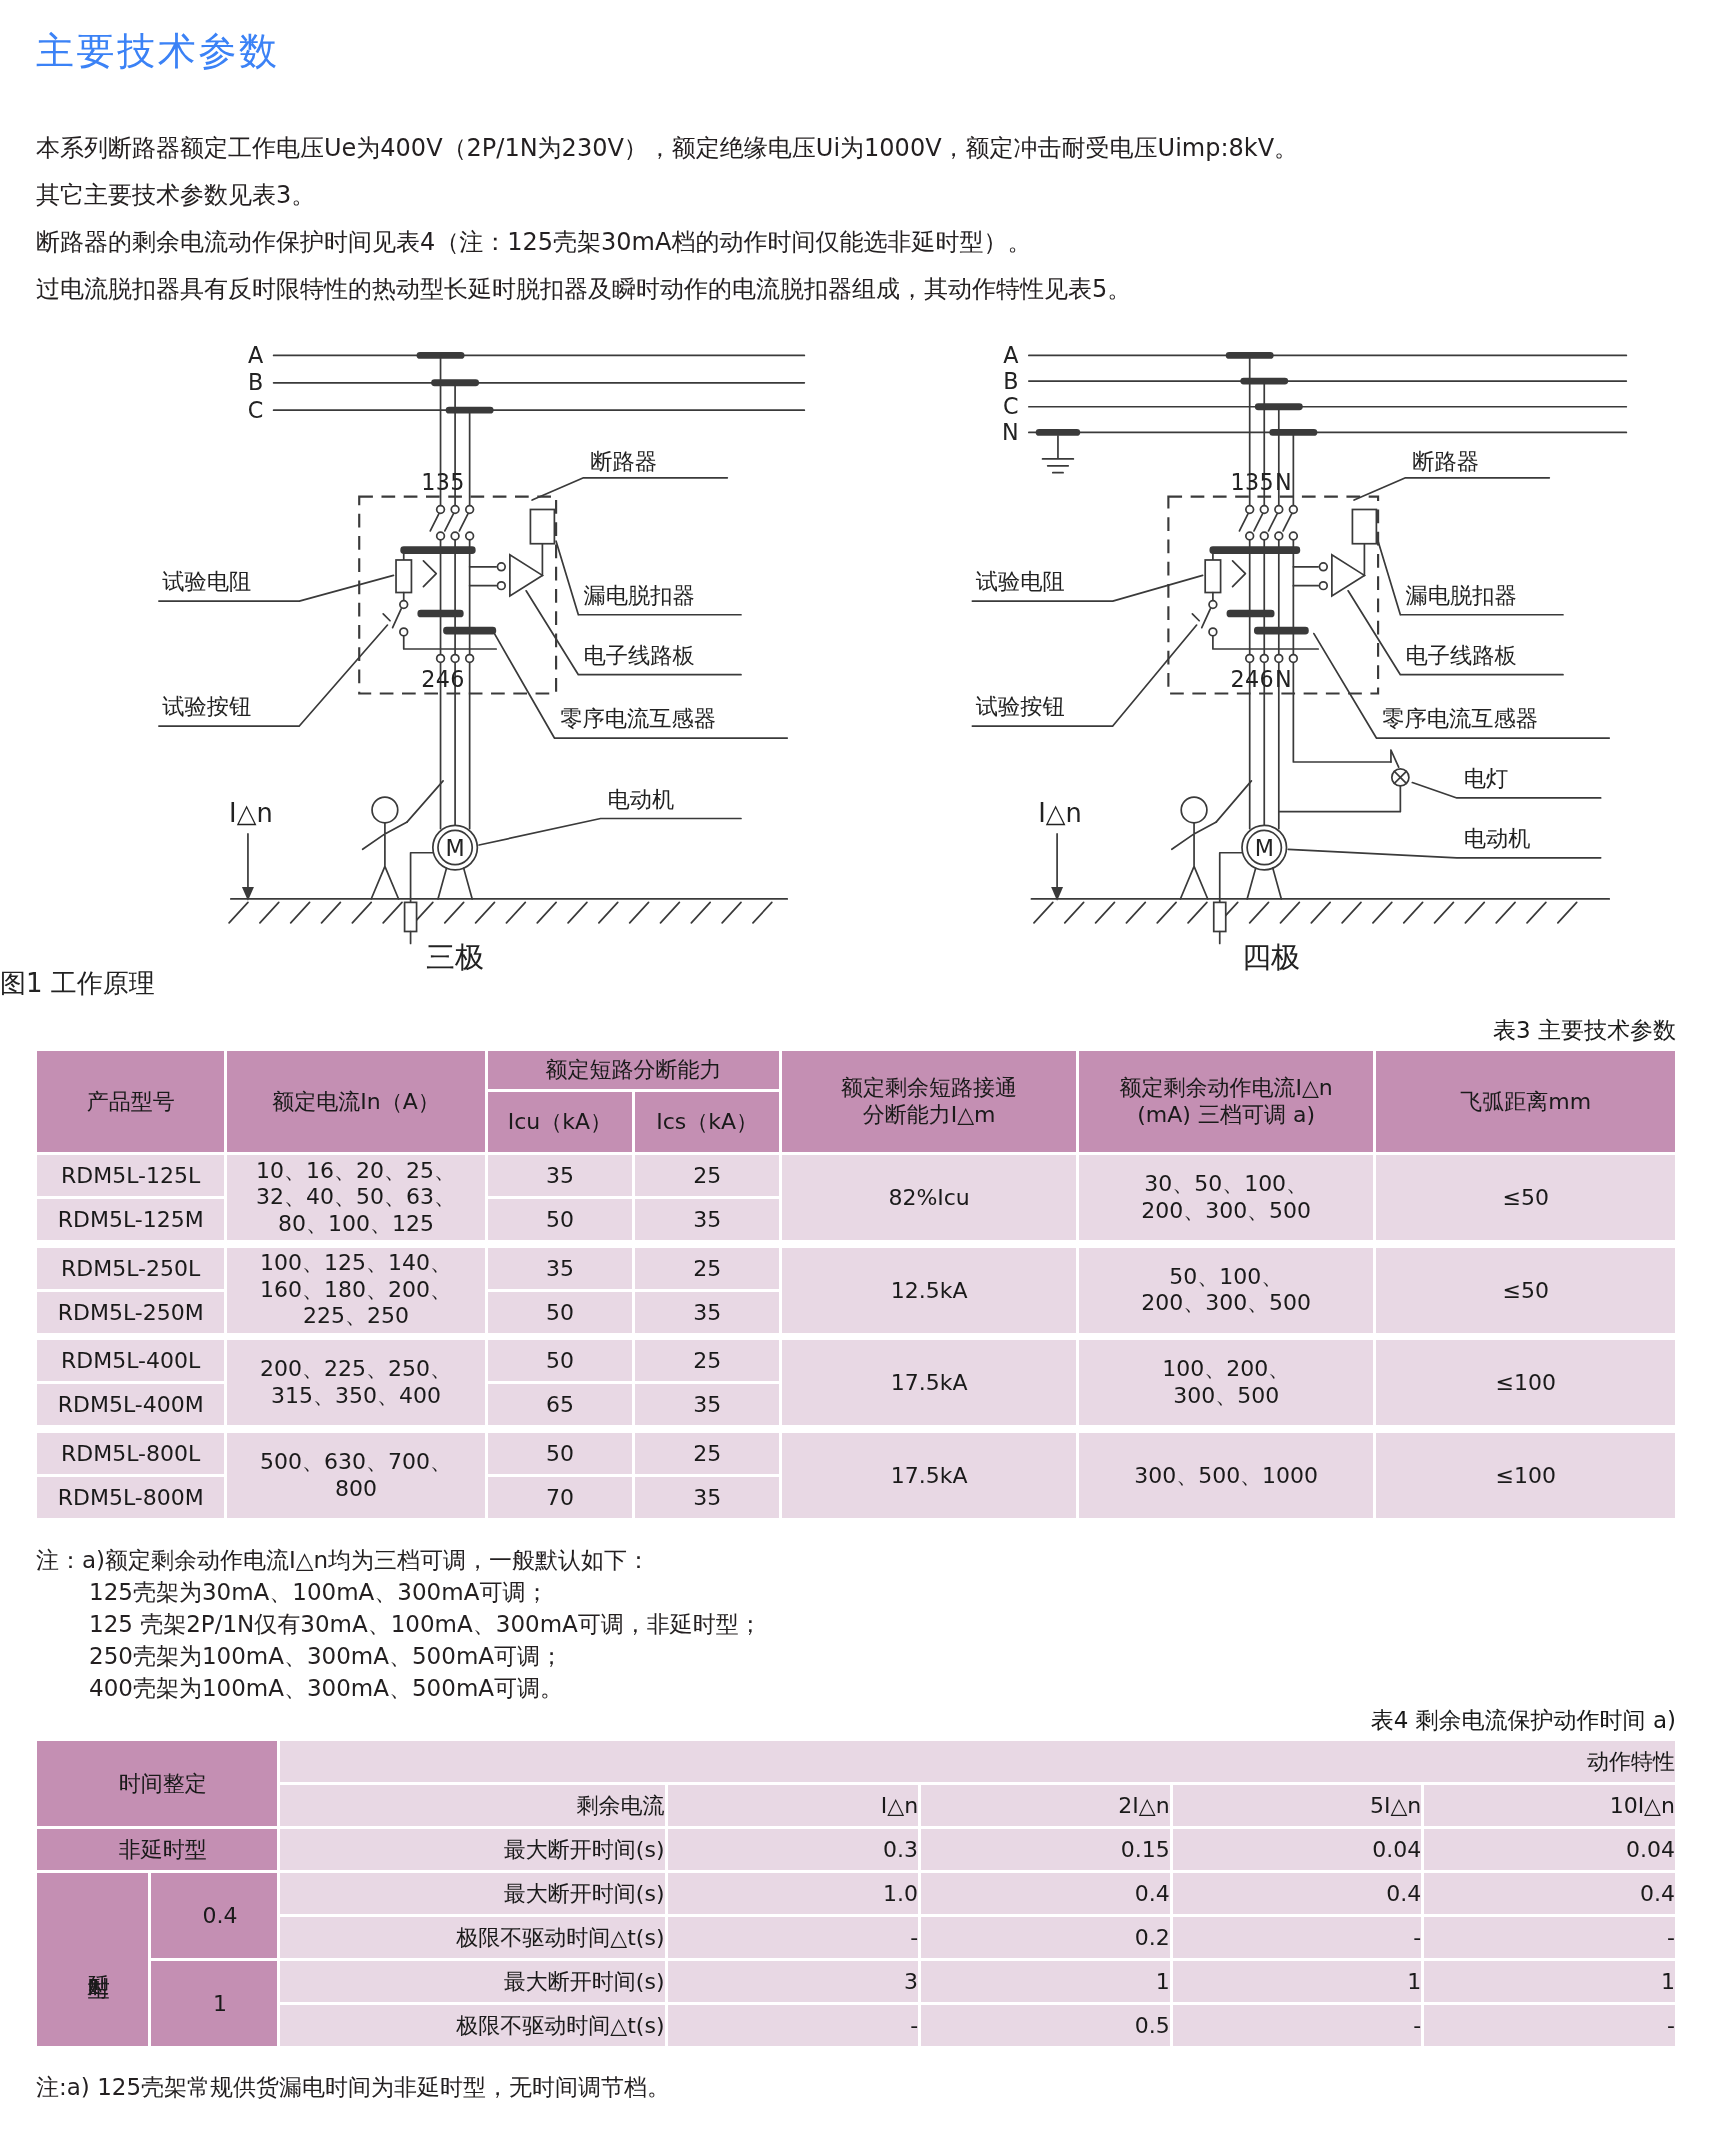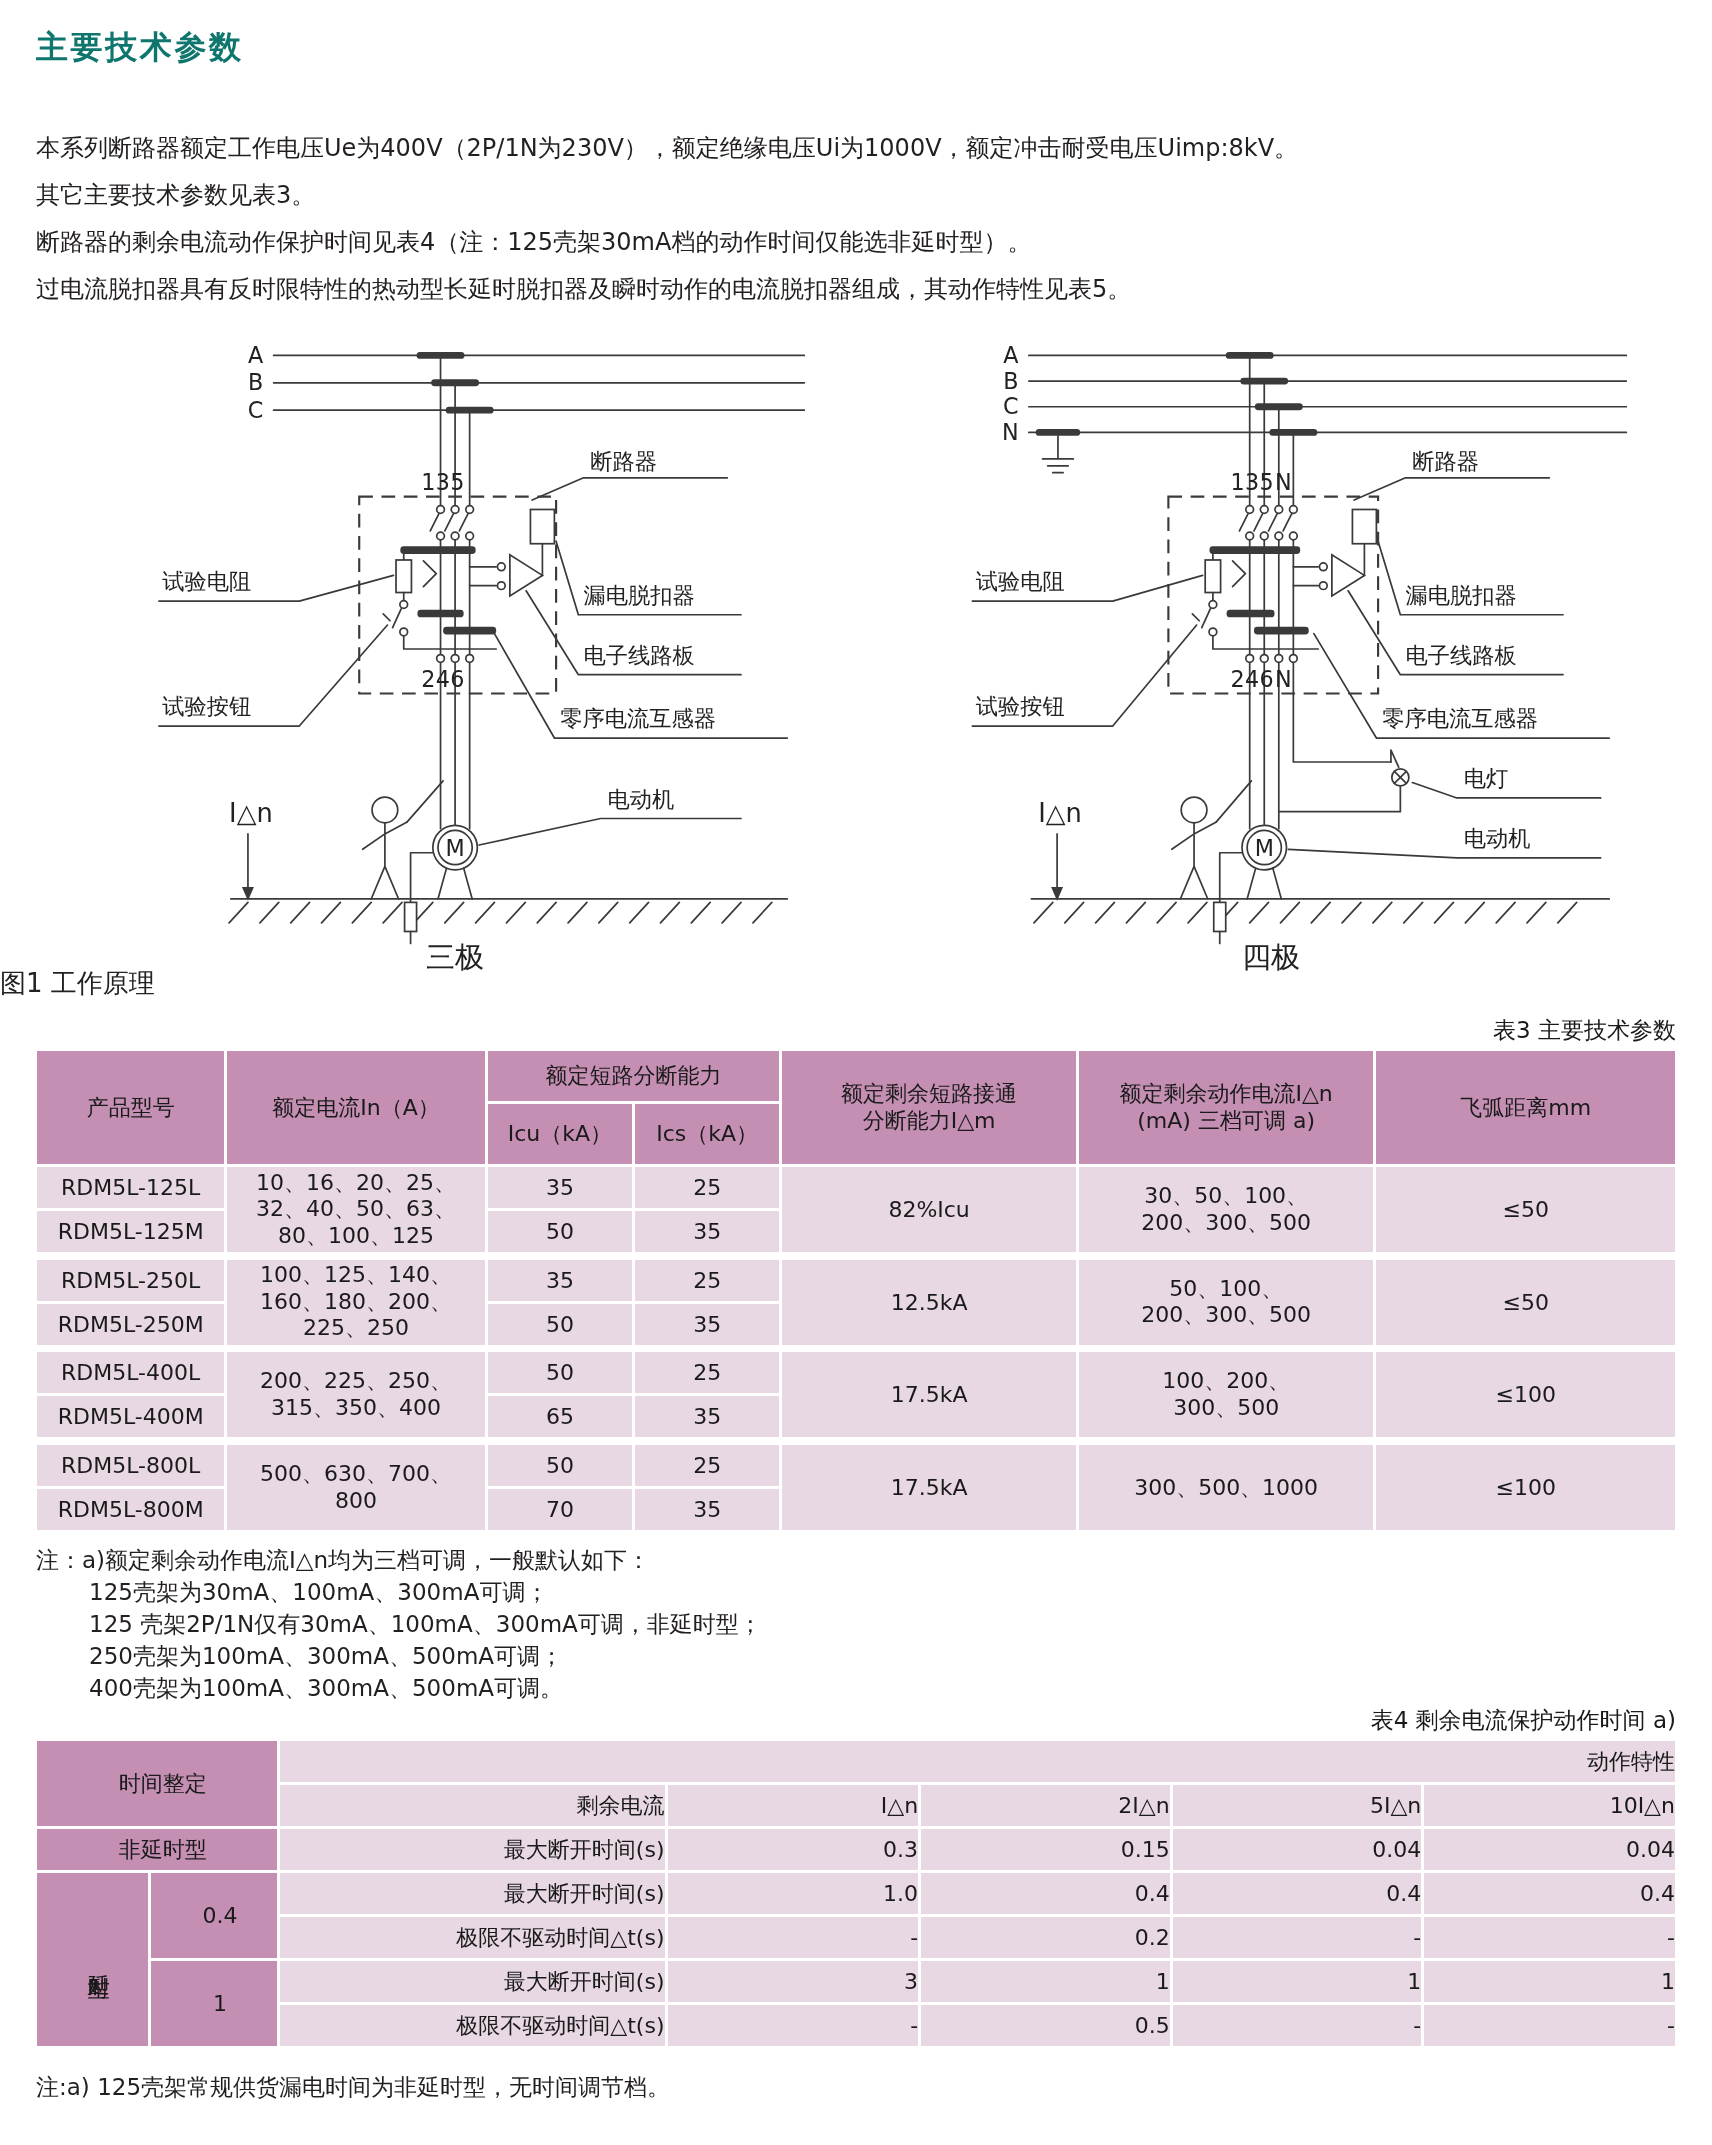--- a/index.html
+++ b/index.html
@@ -1,33 +1,33 @@
 <!DOCTYPE html>
 <html style="font-size:13.7px"><head>
 <meta charset="utf-8">
 <style>
   html,body{margin:0;padding:0;background:#fff}
   .page{position:relative;width:1712px;height:2145px;background:#fff;overflow:hidden;
         font-family:"DejaVu Sans","Liberation Sans",sans-serif;color:#231f20}
-  .title{position:absolute;left:36px;top:26px;font-size:32px;font-weight:bold;
-         color:#0f766e;letter-spacing:2.6px}
+  .title{position:absolute;left:36px;top:26px;font-size:38px;font-weight:normal;
+         color:#3b82f6;letter-spacing:2.6px}
   .intro{position:absolute;left:36px;top:125px;width:1640px;font-size:24px;line-height:47px}
   .figure-row{position:absolute;top:334px;left:128px;width:1507px;display:flex;justify-content:space-between}
   .fig-caption{position:absolute;top:966px;left:0;width:1712px;text-align:left;font-size:26px;color:#222}
   .tbl-caption{position:absolute;left:36px;width:1640px;text-align:right;font-size:23px;color:#1a1a1a}
   #t3cap{top:1015px}
   #t4cap{top:1705px}
   table{position:absolute;left:34px;border-collapse:separate;border-spacing:3.4px;table-layout:fixed}
   #table3{top:1048px;width:1644px}
   #table4{top:1738px;width:1644px}
   td,th{font-weight:normal;font-size:22px;color:#1a1a1a;overflow:hidden;padding:0}
   .hd{background:#c48fb3;text-align:center;vertical-align:middle}
   .lt{background:#e8d8e4;text-align:center;vertical-align:middle}
   .preline{white-space:pre-line;line-height:26.5px}
-  .h1{height:50px}.h2{height:60px}
+  .h1{height:38px}.h2{height:60px}
   #table3 tr.r td{height:41px}
   tr.spacer td{height:1.7px;background:transparent}
   #table4 td{height:41px}
   #table4 .lt{text-align:right;padding-left:17px}
   #table4 .hd{text-align:center;padding-left:12px}
   .vert{writing-mode:vertical-rl;text-orientation:upright;letter-spacing:1.7px}
   .notes{position:absolute;left:36px;top:1544px;font-size:23px;line-height:32px}
   .notes .ind{padding-left:53px}
   .footnote{position:absolute;left:36px;top:2072px;font-size:23px}
   svg{display:block}

